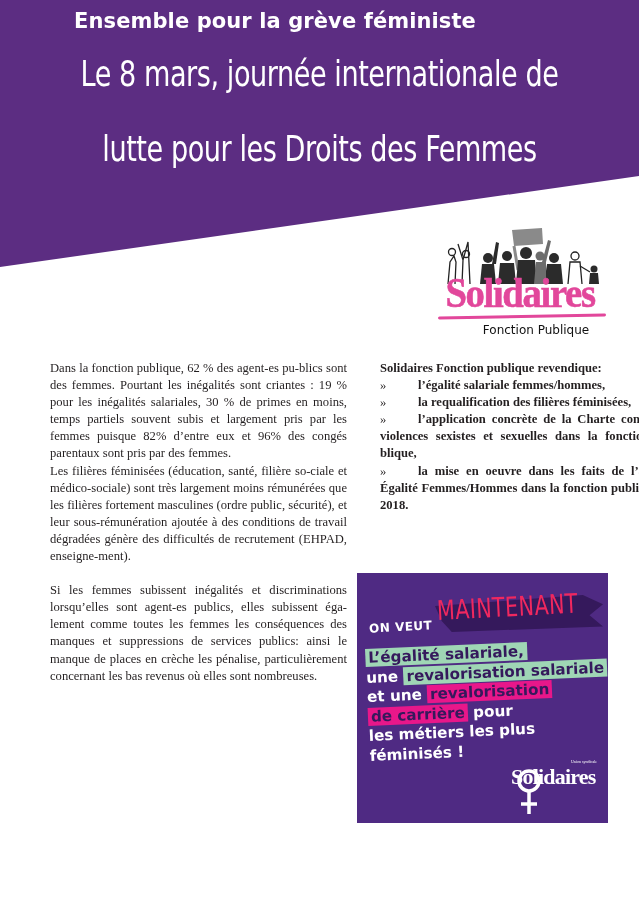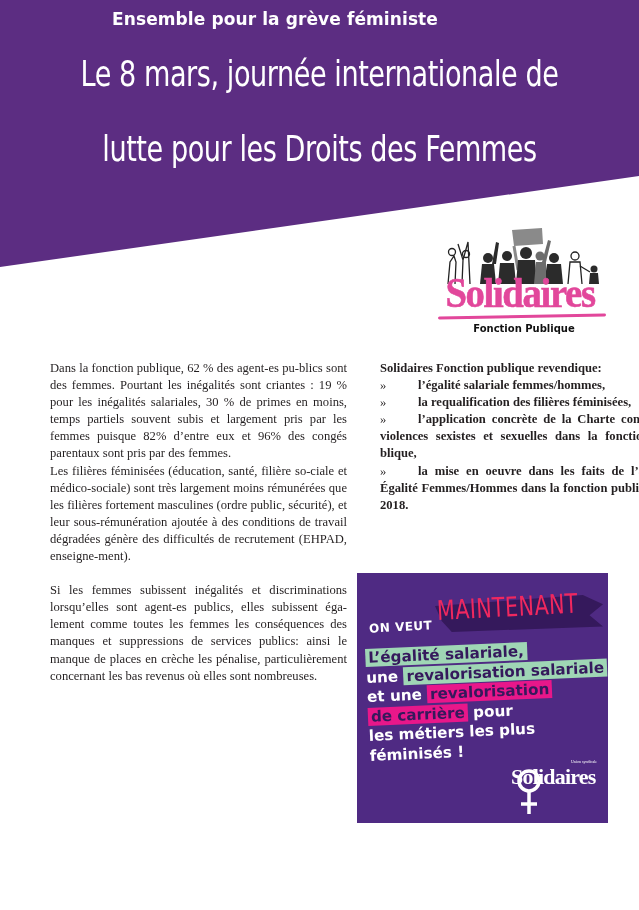--- a/index.html
+++ b/index.html
@@ -7,21 +7,21 @@
   body { position: relative; font-family: "Liberation Serif", serif; color: #231f20; }
 
   
   .banner {
     position: absolute; left: 0; top: 0; width: 639px; height: 268px;
     background: #5c2d82;
     clip-path: polygon(0 0, 639px 0, 639px 176px, 0 267px);
   }
   .banner-kicker {
     position: absolute; left: 0; top: 9px; width: 550px; text-align: center;
-    font-family: "DejaVu Sans", sans-serif; font-weight: bold; font-size: 17px;
+    font-family: "DejaVu Sans", sans-serif; font-weight: bold; font-size: 21px;
     color: #ffffff; letter-spacing: 0.1px;
   }
   .banner-title {
     position: absolute; left: 0; width: 639px; text-align: center;
     font-family: "DejaVu Sans Condensed", "DejaVu Sans", sans-serif; font-size: 35px;
     color: #ffffff; letter-spacing: -0.5px; transform: scaleX(0.86);
     transform-origin: center;
   }
   .banner-title.l1 { top: 54px; }
   .banner-title.l2 { top: 129px; }
@@ -33,22 +33,22 @@
     position: absolute; left: 4px; top: 42px; width: 172px; text-align: center;
     font-family: "Liberation Serif", serif; font-weight: bold; font-size: 43px;
     color: #e2479b; letter-spacing: -1.5px; transform: scaleX(0.9);
     -webkit-text-stroke: 0.6px #e2479b;
   }
   .logo-underline {
     position: absolute; left: 8px; top: 89px; width: 168px; height: 3px;
     background: #e2479b; border-radius: 2px; transform: rotate(-1deg);
   }
   .logo-sub {
-    position: absolute; left: 4px; top: 97px; width: 180px; text-align: center;
-    font-family: "DejaVu Sans", sans-serif; font-weight: bold; font-size: 10px;
+    position: absolute; left: 16px; top: 97px; width: 180px; text-align: center;
+    font-family: "DejaVu Sans", sans-serif; font-weight: normal; font-size: 12px;
     color: #111111;
   }
 
   
   .col { position: absolute; font-size: 12.6px; line-height: 17.1px; text-align: justify; hyphens: manual; margin-left: 33px; }
   .col-left { left: 17px; top: 360px; width: 297px; }
   .col-right { left: 347px; top: 360px; width: 295px; font-weight: bold; }
   .col p { margin: 0; }
   .col p.gap { margin-top: 17px; }
   .bullet-line { text-indent: 0; font-family: Liberation Serif, serif; }

